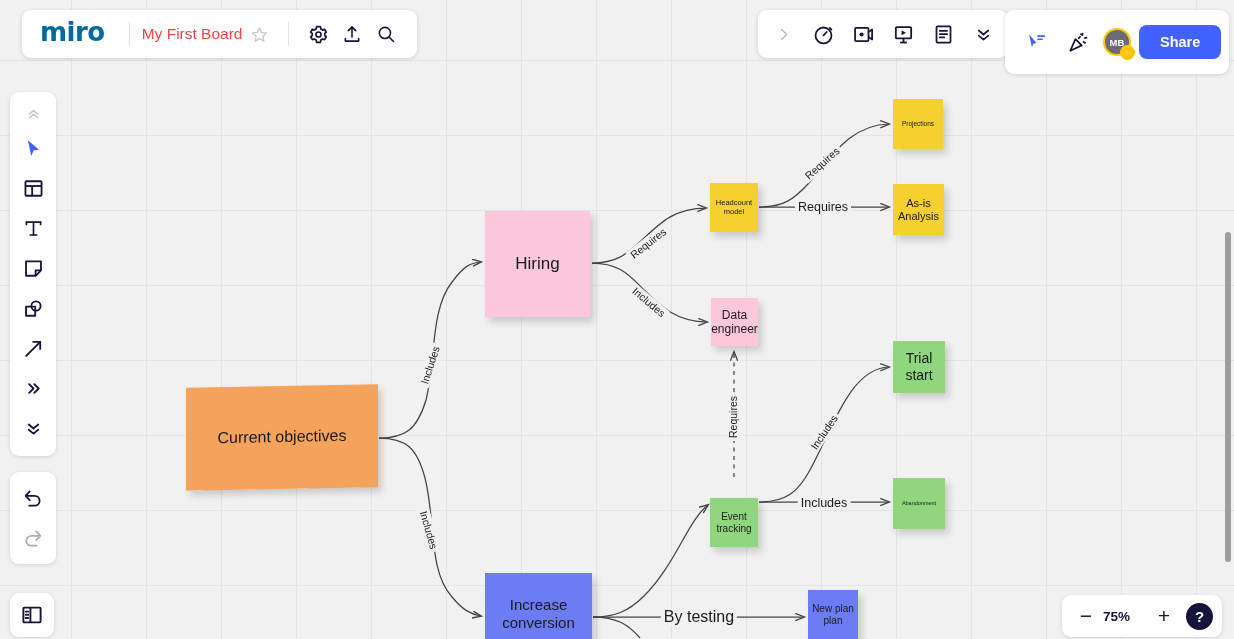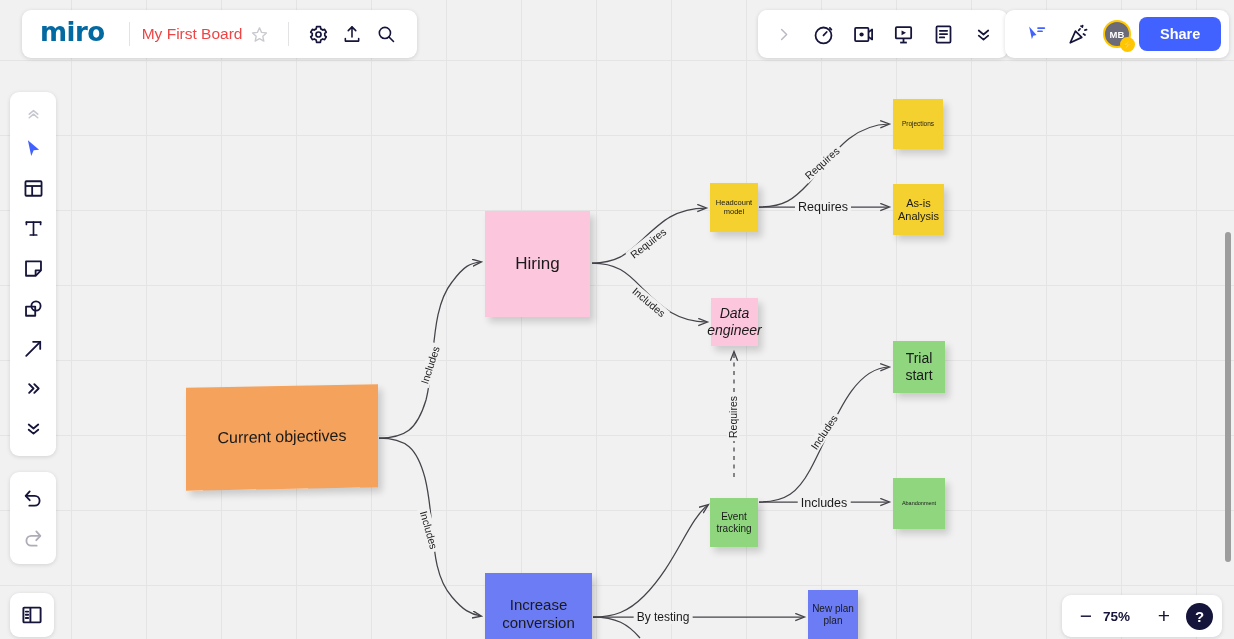--- a/index.html
+++ b/index.html
@@ -66,21 +66,21 @@
 
   
   #toolbar-right {
     position: absolute; left: 758px; top: 10px;
     height: 48px; border-radius: 9px; background: #fff;
     box-shadow: 0 1px 4px rgba(0,0,0,0.14);
     display: flex; align-items: center; padding: 0 8px; gap: 6px;
   }
   #toolbar-share {
     position: absolute; left: 1005px; top: 10px;
-    height: 48px; border-radius: 9px; background: #fff;
+    height: 64px; border-radius: 9px; background: #fff;
     box-shadow: 0 1px 4px rgba(0,0,0,0.14);
     display: flex; align-items: center; padding: 0 8px 0 14px; gap: 8px;
   }
   .tb-icon { width: 34px; height: 34px; display: flex; align-items: center; justify-content: center; cursor: pointer; border-radius: 6px; }
   #share-btn {
     background: #4262ff; color: #fff; border: none;
     border-radius: 8px; height: 34px; padding: 0 21px;
     font-size: 14.5px; font-weight: 600; cursor: pointer;
     font-family: "Liberation Sans", sans-serif;
   }
@@ -197,21 +197,21 @@
         </div>
         <div class="note" style="left: 710px; top: 183px; width: 48px; height: 49px; background: rgb(245, 209, 48); font-size: 7.5px;">
           <span>Headcount model</span>
         </div>
         <div class="note" style="left: 893px; top: 99px; width: 50px; height: 50px; background: rgb(245, 209, 48); font-size: 6.5px;">
           <span>Projections</span>
         </div>
         <div class="note" style="left: 893px; top: 184px; width: 51px; height: 51px; background: rgb(245, 209, 48); font-size: 11px;">
           <span>As-is Analysis</span>
         </div>
-        <div class="note" style="left: 711px; top: 298px; width: 47px; height: 48px; background: rgb(252, 198, 221); font-size: 14px; font-style: italic;">
+        <div class="note" style="left: 711px; top: 298px; width: 47px; height: 48px; background: rgb(252, 198, 221); font-size: 12px;">
           <span>Data engineer</span>
         </div>
         <div class="note" style="left: 710px; top: 478px; width: 48px; height: 49px; background: rgb(143, 214, 127); font-size: 10px; margin-top: 20px;">
           <span>Event tracking</span>
         </div>
         <div class="note" style="left: 893px; top: 341px; width: 52px; height: 52px; background: rgb(143, 214, 127); font-size: 14px;">
           <span>Trial start</span>
         </div>
         <div class="note" style="left: 893px; top: 478px; width: 52px; height: 51px; background: rgb(143, 214, 127); font-size: 5.5px;">
           <span>Abandonment</span>
@@ -227,21 +227,21 @@
     <div id="labels-layer">
         <div class="elabel" style="font-size: 10.5px; left: 430px; top: 365px; transform: translate(-50%, -50%) rotate(-72deg);">Includes</div>
         <div class="elabel" style="font-size: 10.5px; left: 429px; top: 530px; transform: translate(-50%, -50%) rotate(74deg);">Includes</div>
         <div class="elabel" style="font-size: 10.5px; left: 648px; top: 243px; transform: translate(-50%, -50%) rotate(-38deg);">Requires</div>
         <div class="elabel" style="font-size: 10.5px; left: 649px; top: 302px; transform: translate(-50%, -50%) rotate(40deg);">Includes</div>
         <div class="elabel" style="font-size: 10.5px; left: 822px; top: 163px; transform: translate(-50%, -50%) rotate(-42deg);">Requires</div>
         <div class="elabel" style="font-size: 12.5px; left: 823px; top: 207px; transform: translate(-50%, -50%) rotate(0deg);">Requires</div>
         <div class="elabel" style="font-size: 10.5px; left: 733px; top: 417px; transform: translate(-50%, -50%) rotate(-90deg);">Requires</div>
         <div class="elabel" style="font-size: 10.5px; left: 824px; top: 432px; transform: translate(-50%, -50%) rotate(-56deg);">Includes</div>
         <div class="elabel" style="font-size: 12.5px; left: 824px; top: 503px; transform: translate(-50%, -50%) rotate(0deg);">Includes</div>
-        <div class="elabel" style="font-size: 12px; left: 663px; top: 617px; transform: translate(-50%, -50%) rotate(0deg);">By testing</div>
+        <div class="elabel" style="font-size: 16px; left: 699px; top: 617px; transform: translate(-50%, -50%) rotate(0deg);">By testing</div>
       </div>
   </div>
 
   <div id="header">
     <div class="miro-logo">miro</div>
     <div class="vdiv"></div>
     <div id="board-title">My First Board</div>
     <div class="hicon">
       <svg width="17" height="17" viewBox="0 0 24 24" fill="none" stroke="#c9c9d0" stroke-width="1.9" stroke-linejoin="round">
         <polygon points="12,2.6 14.9,9 21.8,9.8 16.7,14.5 18.1,21.3 12,17.9 5.9,21.3 7.3,14.5 2.2,9.8 9.1,9"></polygon>

